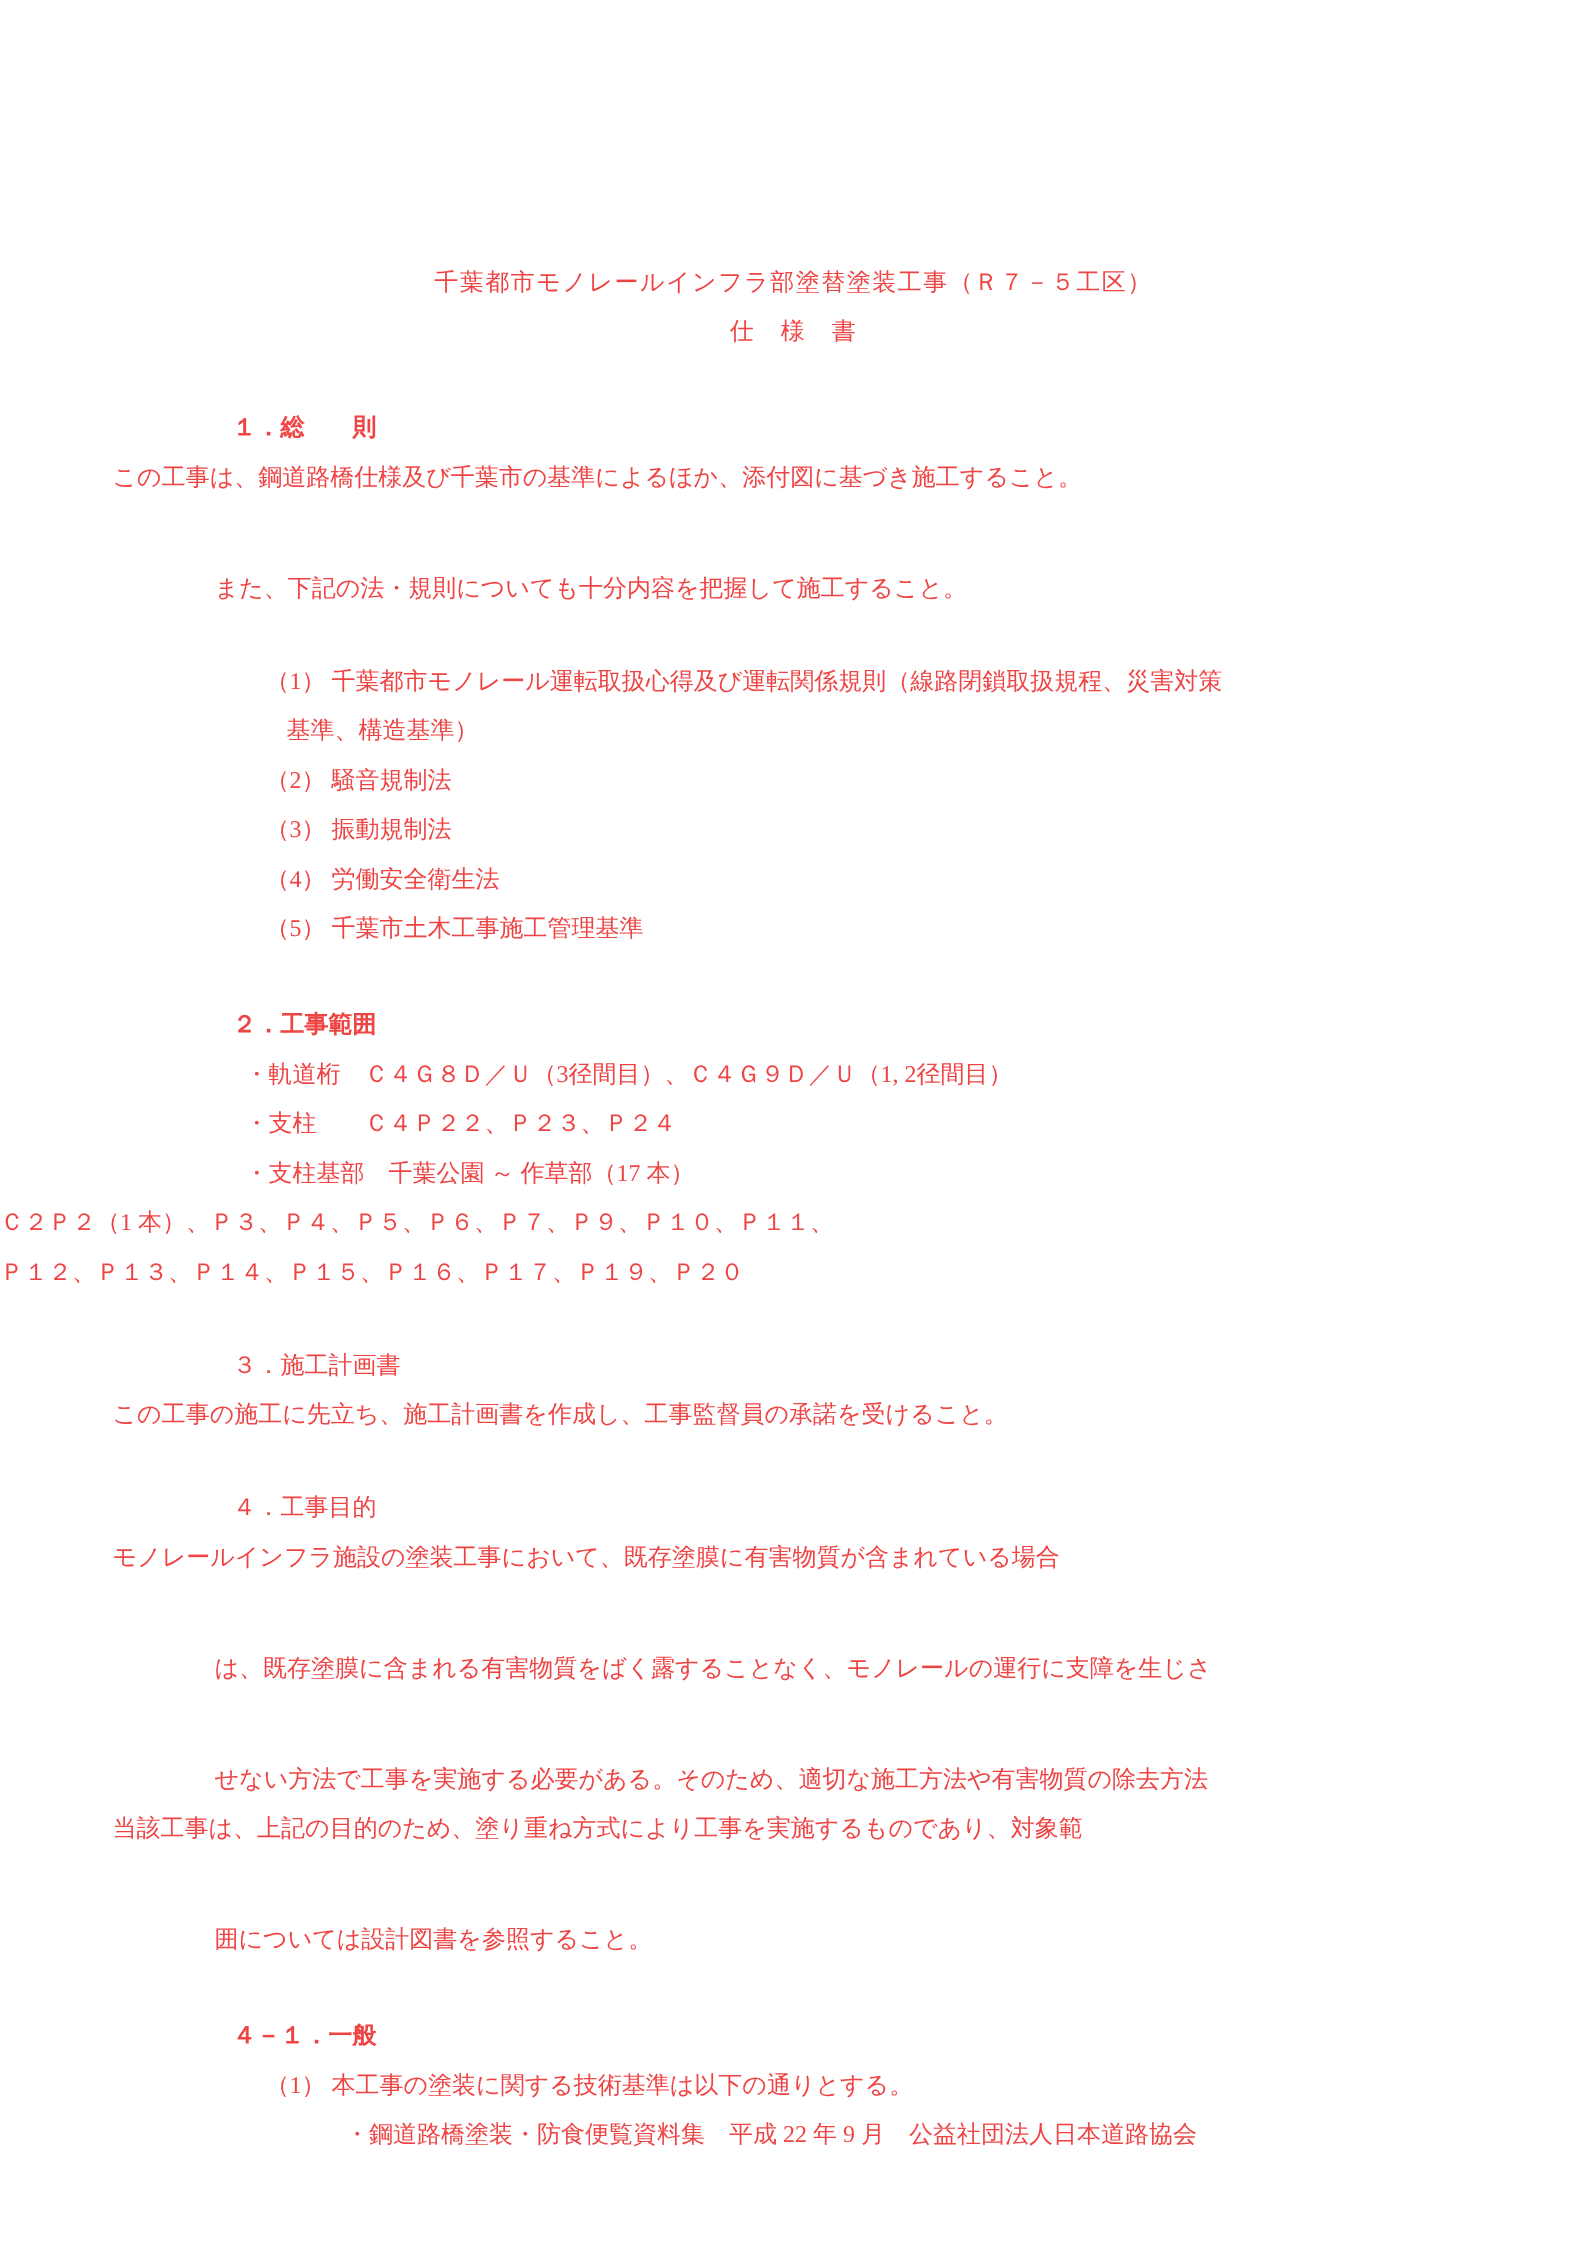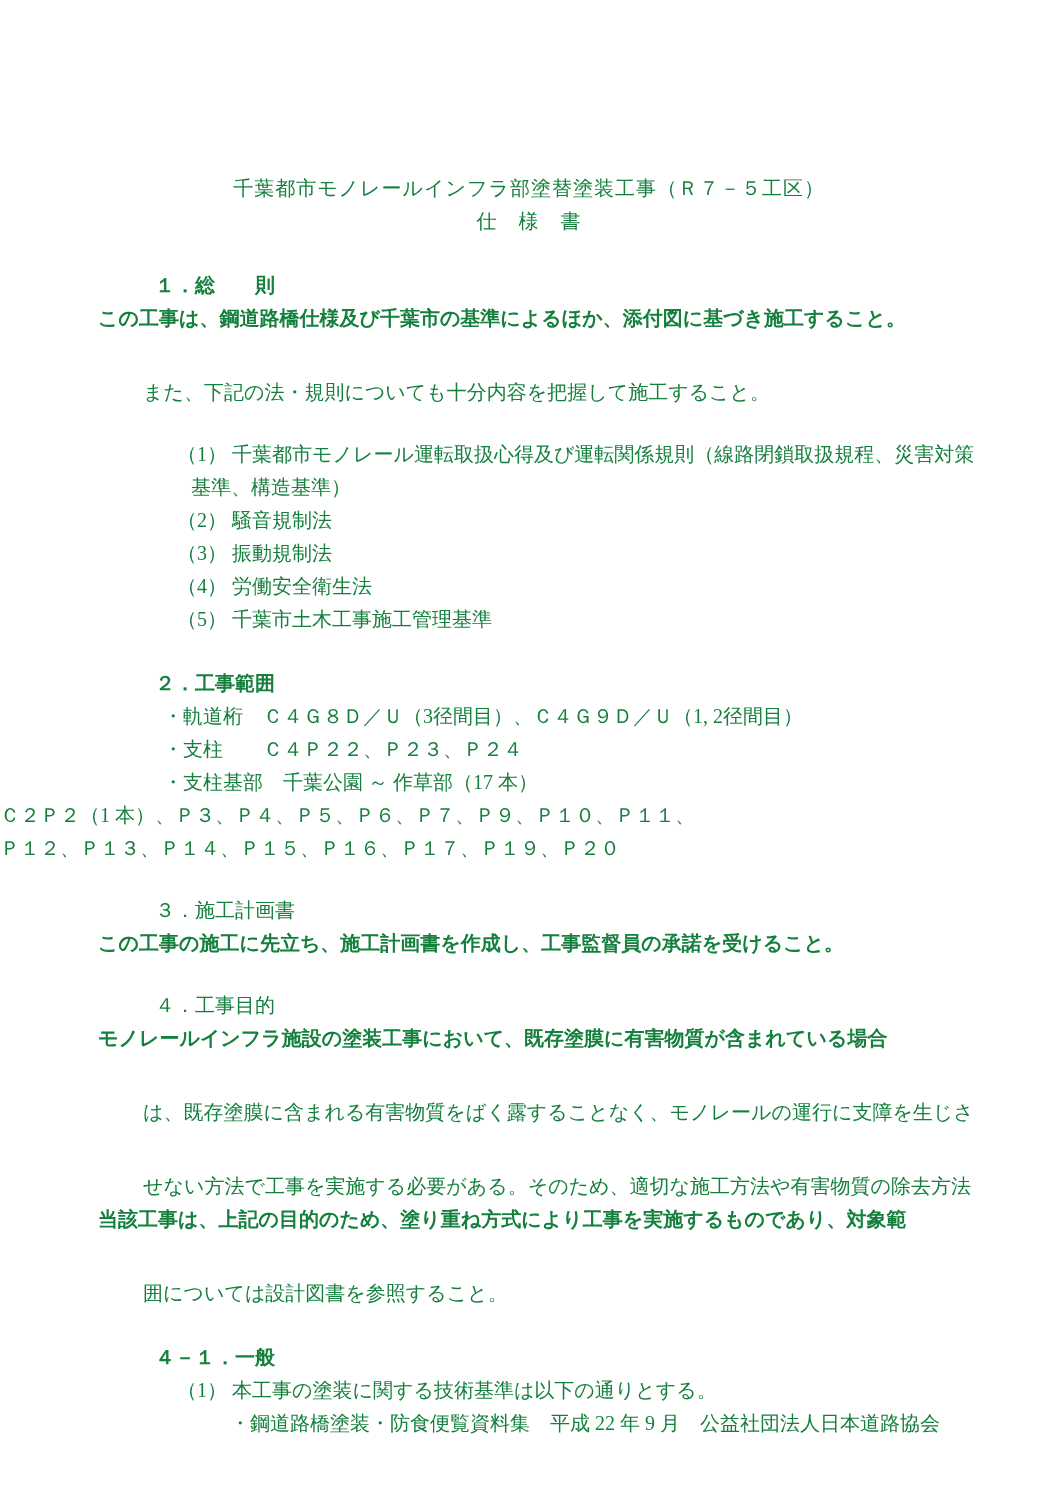--- a/index.html
+++ b/index.html
@@ -5,38 +5,38 @@
   html, body {
     margin: 0;
     padding: 0;
     background: #ffffff;
   }
   .page {
     position: relative;
     width: 1058px;
     height: 1497px;
     background: #ffffff;
-    color: #15803d;
+    color: #ef4444;
     font-family: "Liberation Serif", "DejaVu Serif", serif;
-    font-size: 20px;
+    font-size: 16px;
     overflow: hidden;
     box-sizing: border-box;
     padding-top: 172px;
   }
   .line {
     line-height: 33px;
     white-space: pre;
   }
   .title-line {
     text-align: center;
     letter-spacing: 1px;
   }
   
   .ih   { padding-left: 155px; }  
-  .ip1  { padding-left: 98px; font-weight: bold; }  
+  .ip1  { padding-left: 75px; }  
   .ip0  { padding-left: 143px; margin-top: 41px; }  
   .ili  { padding-left: 177px; }  
   .ili2 { padding-left: 191px; }  
   .ib   { padding-left: 163px; }  
   .ideep{ }  
   .isub { padding-left: 230px; }  
   
   .gap  { margin-top: 31px; font-weight: bold; }
   .gap-s{ margin-top: 29px; }
 </style>

